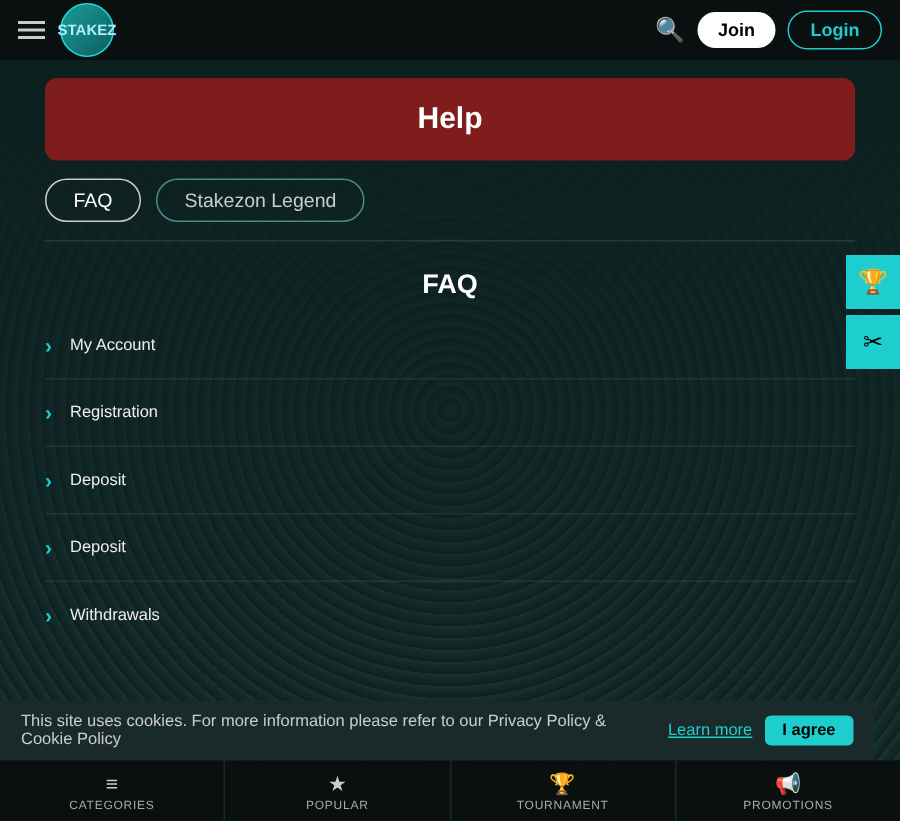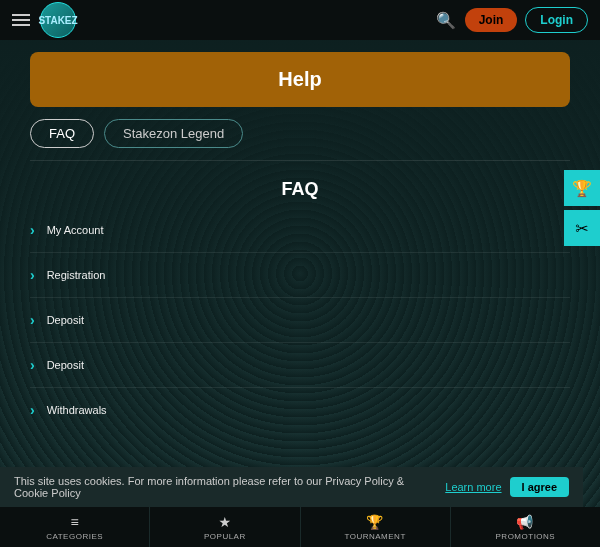--- a/index.html
+++ b/index.html
@@ -73,21 +73,21 @@
       gap: 8px;
     }
     .search-icon-btn {
       color: #aaa;
       font-size: 16px;
       cursor: pointer;
       background: none;
       border: none;
     }
     .btn-join {
-      background: #c2410c;
+      background: #ffffff;
       color: #000;
       border: none;
       border-radius: 20px;
       padding: 5px 14px;
       font-size: 12px;
       font-weight: bold;
       cursor: pointer;
       text-align: right;
     }
     .btn-login {
@@ -103,21 +103,21 @@
 
     
     .main-content {
       position: relative;
       z-index: 5;
       padding: 0;
     }
 
     
     .help-header {
-      background: #a16207;
+      background: #7f1d1d;
       margin: 12px 30px;
       border-radius: 8px;
       padding: 16px;
       text-align: center;
     }
     .help-header h1 {
       font-size: 20px;
       font-weight: bold;
       color: #fff;
     }

